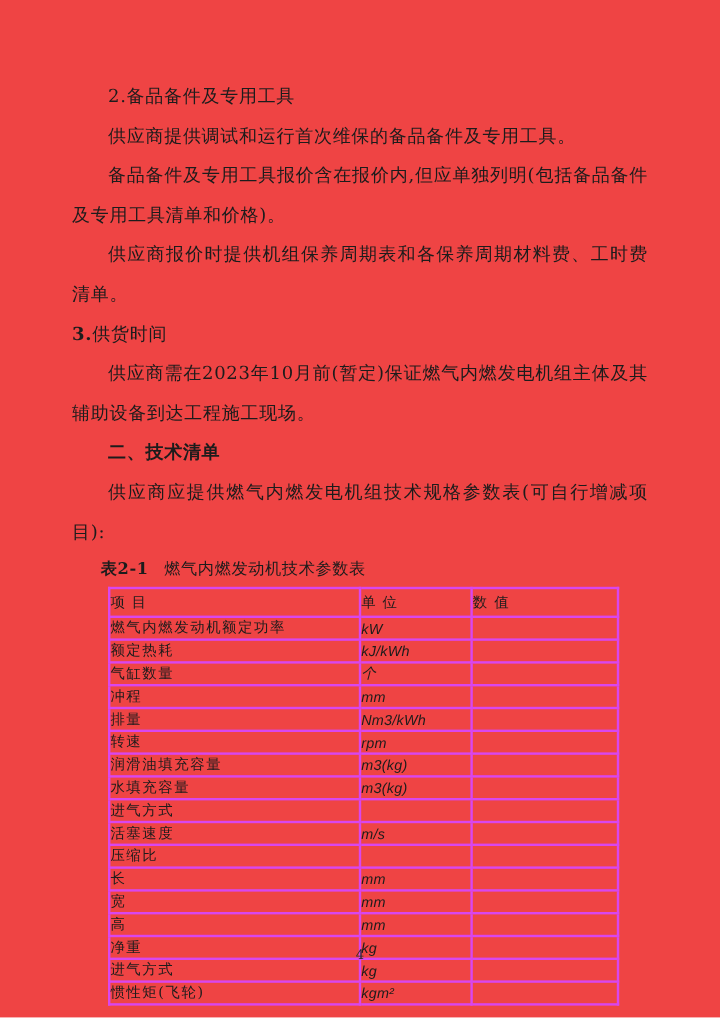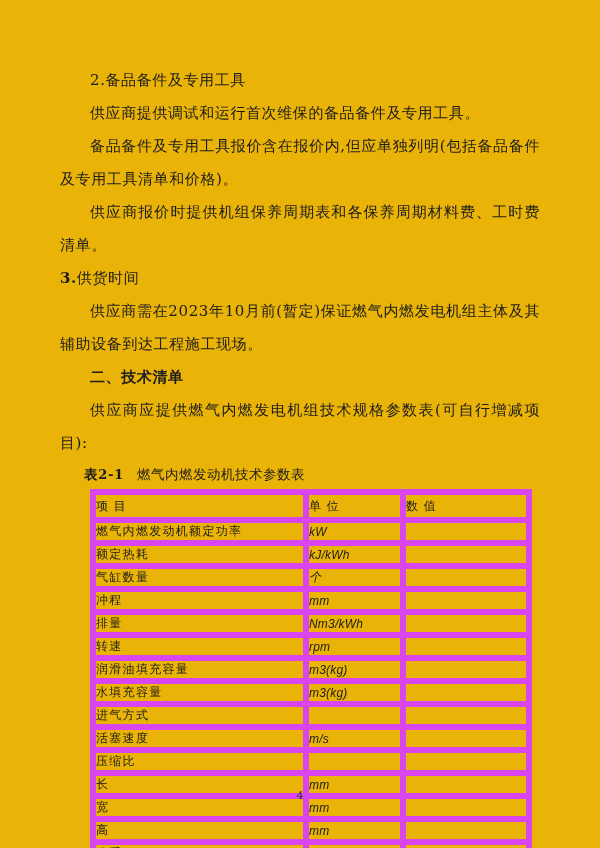--- a/index.html
+++ b/index.html
@@ -1,19 +1,19 @@
 <!DOCTYPE html>
 <html><head>
 <meta charset="utf-8">
 <style>
   html, body { margin: 0; padding: 0; background: #ffffff; }
   .page {
     width: 600px;
     height: 848px;
-    background: #eab308;
+    background: #ef4444;
     position: relative;
     overflow: hidden;
     font-family: "DejaVu Serif", "Liberation Serif", serif;
     color: #1c1c1c;
   }
   .content { padding: 64px 60px 0 60px; }
   .para {
     margin: 0;
     font-size: 15px;
     line-height: 33px;
@@ -32,21 +32,21 @@
     letter-spacing: 0.5px;
   }
   .caption-title { padding-left: 13px; }
   table.spec {
     border-collapse: collapse;
     table-layout: fixed;
     width: 418px;
     margin: 2px 0 0 30px;
   }
   table.spec th, table.spec td {
-    border: 6px solid #d946ef;
+    border: 2px solid #d946ef;
     padding: 0;
     vertical-align: middle;
     overflow: hidden;
     white-space: nowrap;
   }
   table.spec th {
     height: 22px;
     font-weight: normal;
     font-size: 12px;
     text-align: left;

